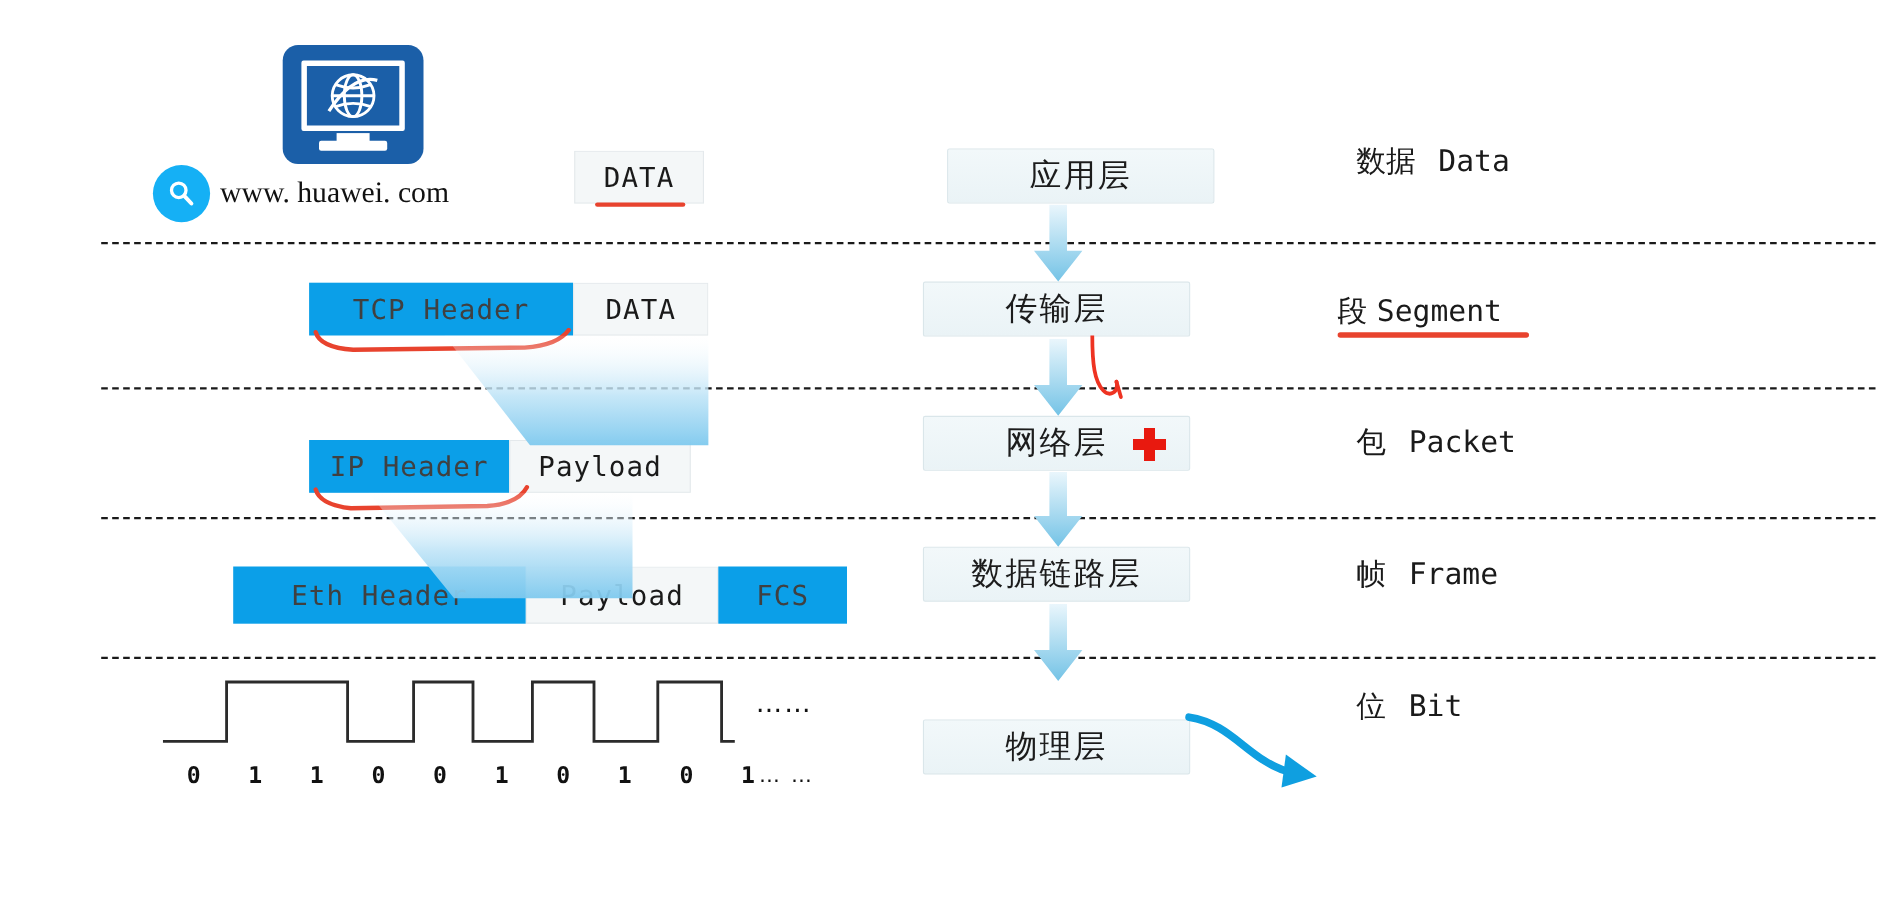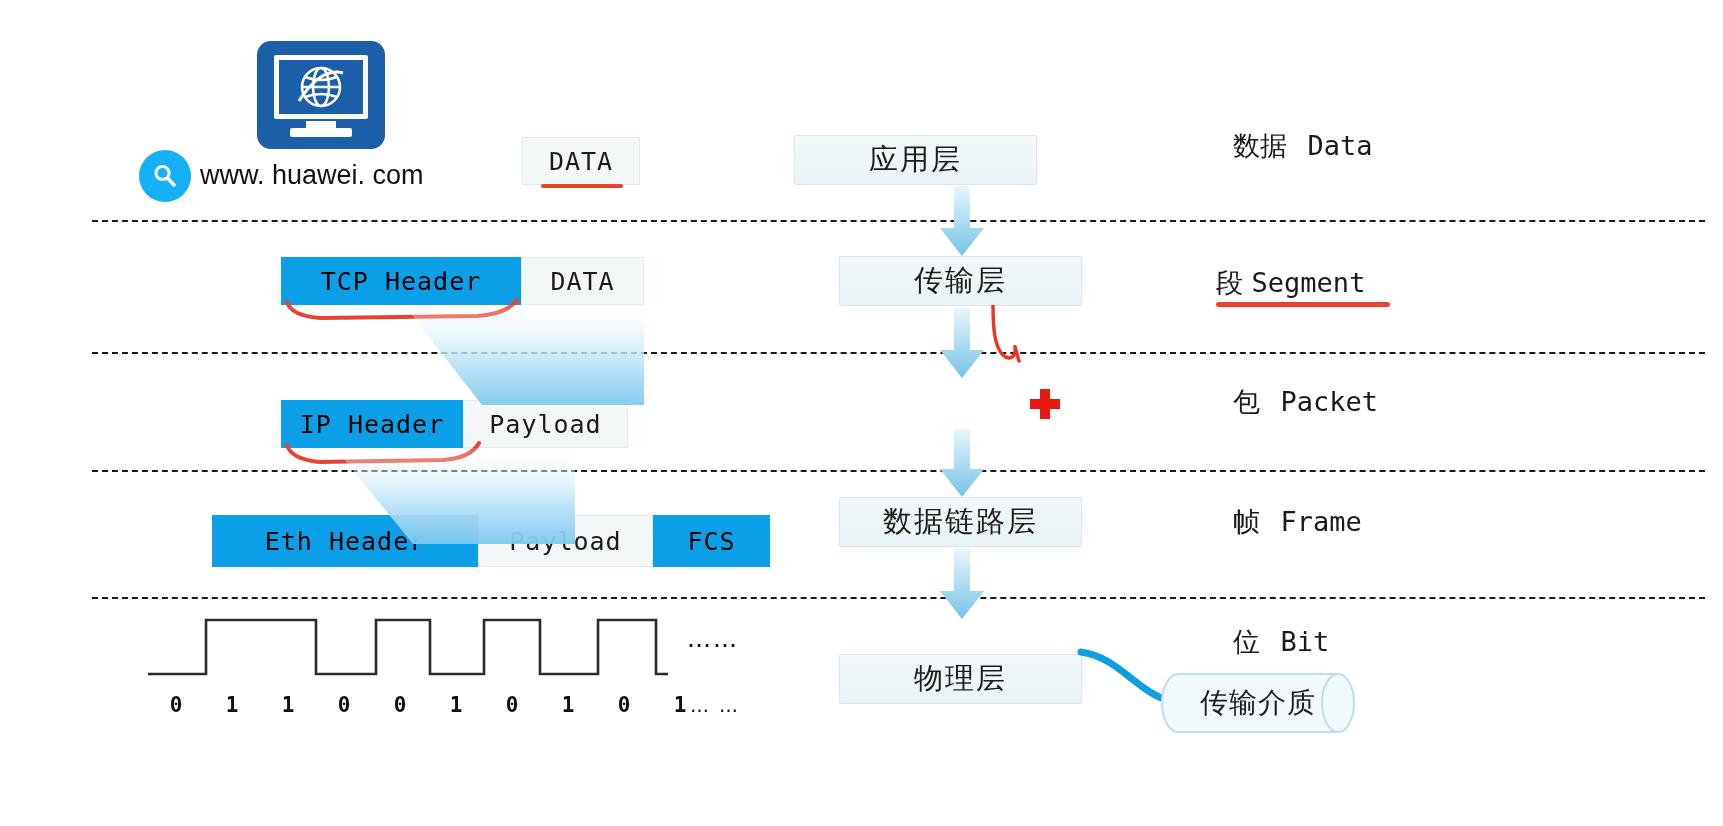--- a/index.html
+++ b/index.html
@@ -43,31 +43,31 @@
 
   .search-badge {
     position: absolute;
     width: 52px; height: 52px; border-radius: 50%;
     background: #15b0f5;
     display: flex; align-items: center; justify-content: center;
   }
   .url-text {
     position: absolute;
     font-size: 27px; color: #111111; white-space: nowrap;
-    font-family: Liberation Sans, sans-serif;
+    font-family: Liberation Serif, serif;
   }
 
   
   .pdu { position: absolute; display: flex; align-items: stretch; height: 48px; }
   .seg {
     display: flex; align-items: center; justify-content: center;
     font-size: 25px; letter-spacing: 1px; white-space: nowrap;
     font-family: "DejaVu Sans Mono", "Liberation Mono", monospace;
   }
-  .seg.hdr  { background: #0b9fe8; color: #000000; }
+  .seg.hdr  { background: #0b9fe8; color: #404040; }
   .seg.data { background: #f4f7f8; color: #1a1a1a; box-shadow: 0 0 0 1px #e4e9ec inset; }
 
   .redline {
     position: absolute; height: 4px; background: #e8432e; border-radius: 3px;
   }
   .redcurve { position: absolute; }
 
   
   .funnel { position: absolute; }
 
@@ -198,25 +198,28 @@
     <defs>
       <linearGradient id="fg2" x1="0" y1="0" x2="0" y2="1">
         <stop offset="0%" stop-color="#ffffff" stop-opacity="0.15"></stop>
         <stop offset="55%" stop-color="#bfe4f7" stop-opacity="0.9"></stop>
         <stop offset="100%" stop-color="#7ec9ee" stop-opacity="0.95"></stop>
       </linearGradient>
     </defs>
     <polygon points="0,0 240,0 240,96 78,96" fill="url(#fg2)"></polygon>
   </svg>
 
-  <div class="layer" style="left:794px; top:135px;">
+  <div class="layer" style="left:861px; top:135px;">
     <span>应用层</span>
   </div>
   <div class="layer" style="left:839px; top:256px;text-align:center;">
     <span>传输层</span>
+  </div>
+  <div class="layer" style="left:839px; top:378px;">
+    <span>网络层</span>
   </div>
   <div class="layer" style="left:839px; top:497px;">
     <span>数据链路层</span>
   </div>
   <div class="layer" style="left:839px; top:619px;margin-top:35px;">
     <span>物理层</span>
   </div>
 
   <svg class="redcross" style="left:1027px; top:386px;" width="36" height="36" viewBox="0 0 36 36">
     <path d="M13 3 h10 v10 h10 v10 h-10 v10 h-10 v-10 h-10 v-10 h10 z" fill="#e8190f"></path>
@@ -288,27 +291,20 @@
   <div class="pdu-name" style="left:1233px; top:624px;">
     <span class="cn">位</span>
     <span class="en" style="margin-left:12px;">Bit</span>
   </div>
 
   <svg style="position:absolute; left:1077px; top:640px;" width="160" height="92">
     <path d="M4 12 C44 18 58 52 96 62" fill="none" stroke="#0f9fe0" stroke-width="7" stroke-linecap="round"></path>
     <polygon points="92,46 120,66 88,76" fill="#0f9fe0"></polygon>
   </svg>
 
-  <div class="medium" style="left:1160px; top:672px;">
-    <svg width="196" height="62" viewBox="0 0 196 62">
-      <path d="M18 2 H178 A16 29 0 0 1 178 60 H18 A16 29 0 0 1 18 2 Z" fill="#f1f9fc" stroke="#bcdfee" stroke-width="2"></path>
-      <path d="M178 2 A16 29 0 0 0 178 60" fill="none" stroke="#bcdfee" stroke-width="2"></path>
-    </svg>
-    <div class="medium-label">传输介质</div>
-  </div>
 
   <svg class="wave" style="left:148px; top:612px;" width="560" height="72">
     <polyline points="0,62 58,62 58,8 168,8 168,62 228,62 228,8 282,8 282,62 336,62 336,8 392,8 392,62 450,62 450,8 508,8 508,62 520,62" fill="none" stroke="#2b2b2b" stroke-width="2.6" stroke-linejoin="miter"></polyline>
   </svg>
   <div class="ellipsis-dots" style="left:687px; top:625px;">……</div>
 
   <div class="bits" style="left:148px; top:693px;">
     <span class="bit" style="width:56px;">0</span>
     <span class="bit" style="width:56px;">1</span>
     <span class="bit" style="width:56px;">1</span>

